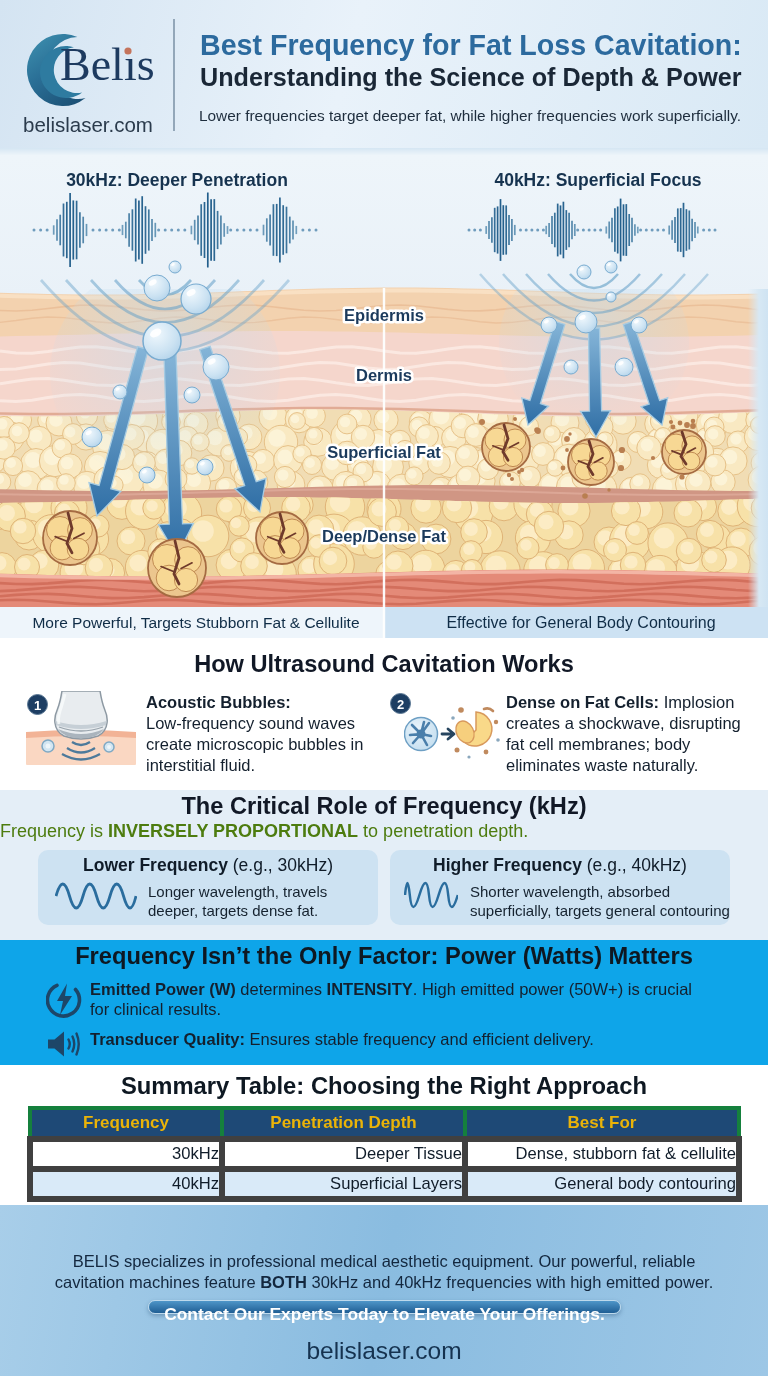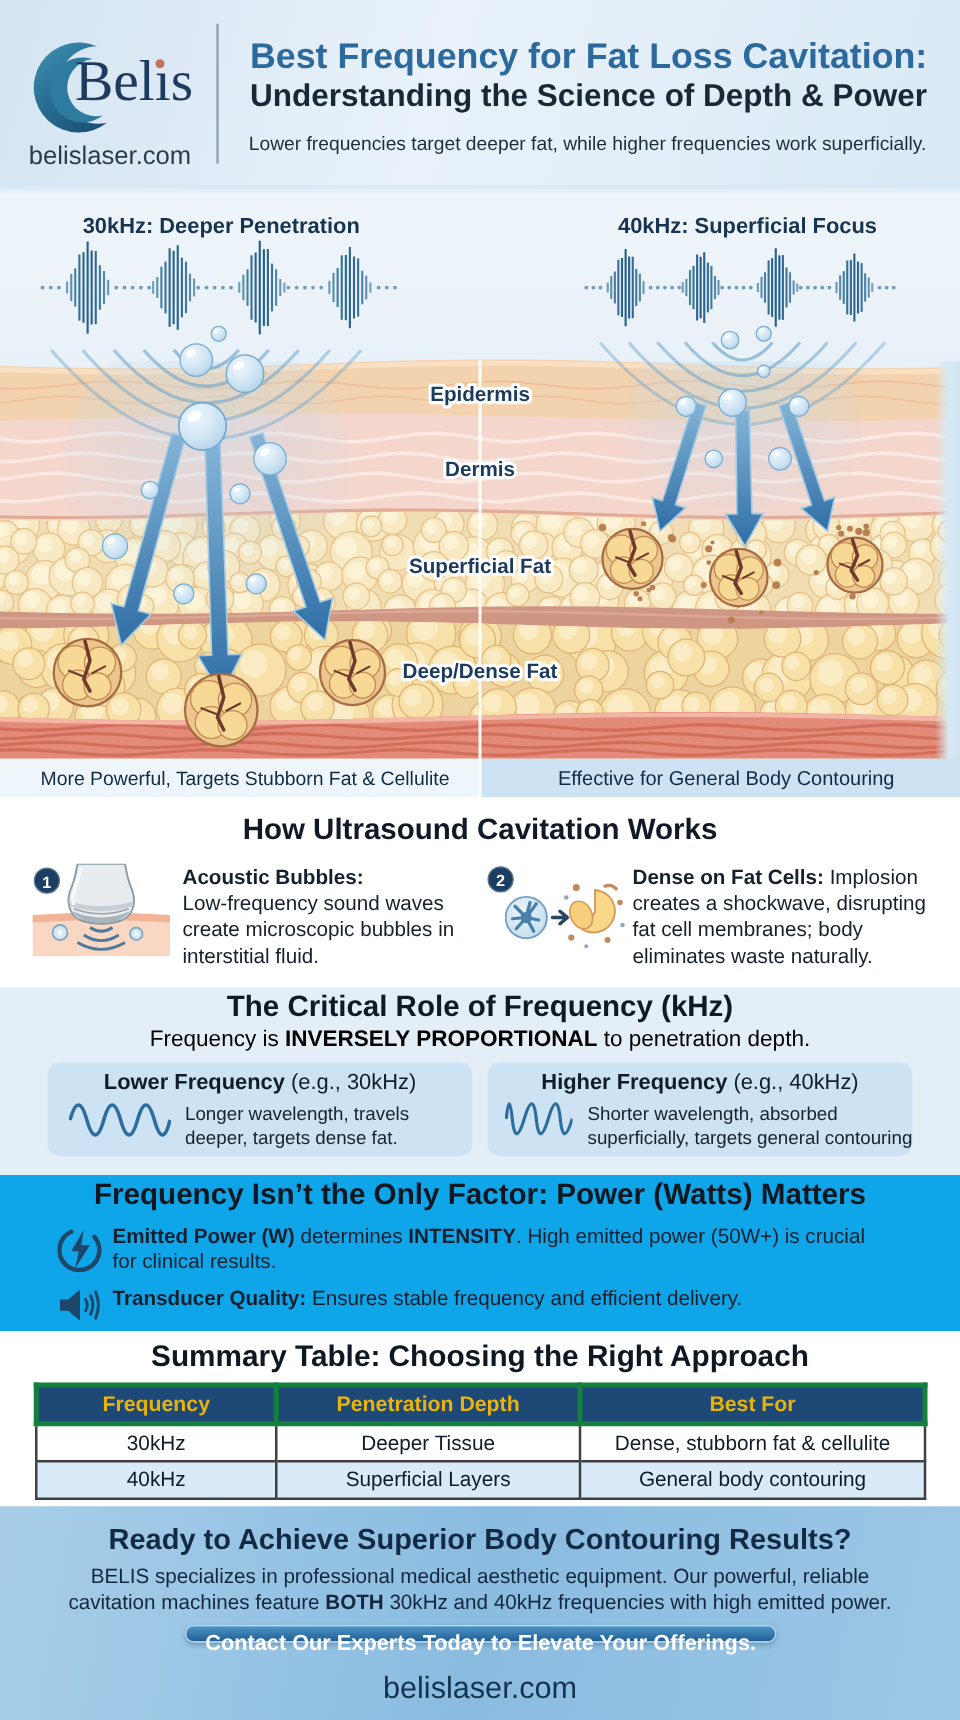--- a/index.html
+++ b/index.html
@@ -9,32 +9,32 @@
 .ht1{position:absolute;left:200px;top:29px;font-size:28.6px;font-weight:bold;color:#2c6a9e;}
 .ht2{position:absolute;left:200px;top:63px;font-size:25.2px;font-weight:bold;color:#1a2736;}
 .ht3{position:absolute;left:199px;top:107px;font-size:15.4px;color:#1e2d3d;}
 .site{position:absolute;left:0px;top:113px;width:176px;text-align:center;font-size:20.5px;color:#2b3b4c;}
 .sec3{background:#ffffff;height:152px;position:relative;}
 .sec3 h2{position:absolute;top:13px;width:768px;text-align:center;font-size:23.6px;color:#111826;}
 .num{width:21px;height:21px;border-radius:50%;background:#1d3e63;color:#fff;font-weight:bold;font-size:13px;text-align:center;line-height:21px;position:absolute;border:1.5px solid #5b7894;}
 .s3txt{position:absolute;font-size:16.5px;color:#14202e;line-height:21px;}
 .sec4{background:#e4eef7;height:150px;position:relative;}
 .sec4 h2{position:absolute;top:3px;width:768px;text-align:center;font-size:23.6px;color:#111826;}
-.sub{position:absolute;top:31px;width:768px;text-align:center;font-size:18px;color:#000000;}
+.sub{position:absolute;top:31px;width:768px;text-align:left;font-size:18px;color:#4d7c0f;}
 .fbox{position:absolute;top:60px;width:340px;height:75px;background:#cde2f2;border-radius:10px;}
 .fbox .bt{text-align:center;font-size:17.5px;color:#101c29;margin-top:5px;}
 .fbox .bd{position:absolute;font-size:15px;color:#15222f;line-height:19px;}
 .sec5{background:#0ea5e9;height:125px;position:relative;}
 .sec5 h2{position:absolute;top:3px;width:768px;text-align:center;font-size:23.7px;color:#0e1822;}
 .s5txt{position:absolute;font-size:16.5px;color:#14202e;line-height:20px;}
 .sec6{background:#ffffff;height:140px;position:relative;}
 .sec6 h2{position:absolute;top:7px;width:768px;text-align:center;font-size:23.8px;color:#0e1822;}
 table{border-collapse:collapse;position:absolute;left:27px;top:41px;width:715px;font-size:16px;}
 th{background:#1e4976;color:#eab308;font-weight:bold;height:31px;border:4px solid #15803d;font-size:17px;}
-td{text-align:center;height:30px;border:2px solid #404040;color:#101c29;background:#fff;font-size:16.6px;margin-top:46px;}
+td{text-align:right;height:30px;border:6px solid #404040;color:#101c29;background:#fff;font-size:16.6px;margin-top:46px;}
 tr.alt td{background:#d9eaf8;}
 .footer{height:171px;background:linear-gradient(100deg,#a8cee9 0%,#8abce0 50%,#9dc7e6 100%);position:relative;}
 .footer h2{position:absolute;top:13px;width:768px;text-align:center;font-size:23.2px;color:#132a44;}
 .fp{position:absolute;top:46px;width:768px;text-align:center;font-size:16.5px;color:#13273e;line-height:21px;}
 .fbtn{position:absolute;left:148px;top:95px;width:473px;height:14px;border-radius:15px;background:linear-gradient(180deg,#4e95c8,#1f5e94);border:1.5px solid #bdd9ec;color:#fff;font-weight:bold;font-size:17.4px;line-height:26px;text-align:center;box-shadow:0 2px 4px rgba(30,70,110,0.35);}
 .fsite{position:absolute;left:0;width:768px;top:132px;text-align:center;font-size:24.5px;color:#15324f;}
 </style></head>
 <body>
 <div class="header">
   <svg class="abs" style="left:22px;top:14px;" width="160" height="95" viewBox="0 0 160 95">
@@ -1081,17 +1081,16 @@
         </tr>
     <tr class="alt">
           <td>40kHz</td>
           <td>Superficial Layers</td>
           <td>General body contouring</td>
         </tr>
   </tbody>
     </table>
 </div>
 <div class="footer">
-  <h2>Ready to Achieve Superior Body Contouring Results?</h2>
   <div class="fp">BELIS specializes in professional medical aesthetic equipment. Our powerful, reliable<br>cavitation machines feature <b>BOTH</b> 30kHz and 40kHz frequencies with high emitted power.</div>
   <div class="fbtn">Contact Our Experts Today to Elevate Your Offerings.</div>
   <div class="fsite">belislaser.com</div>
 </div>
 
 </body></html>

